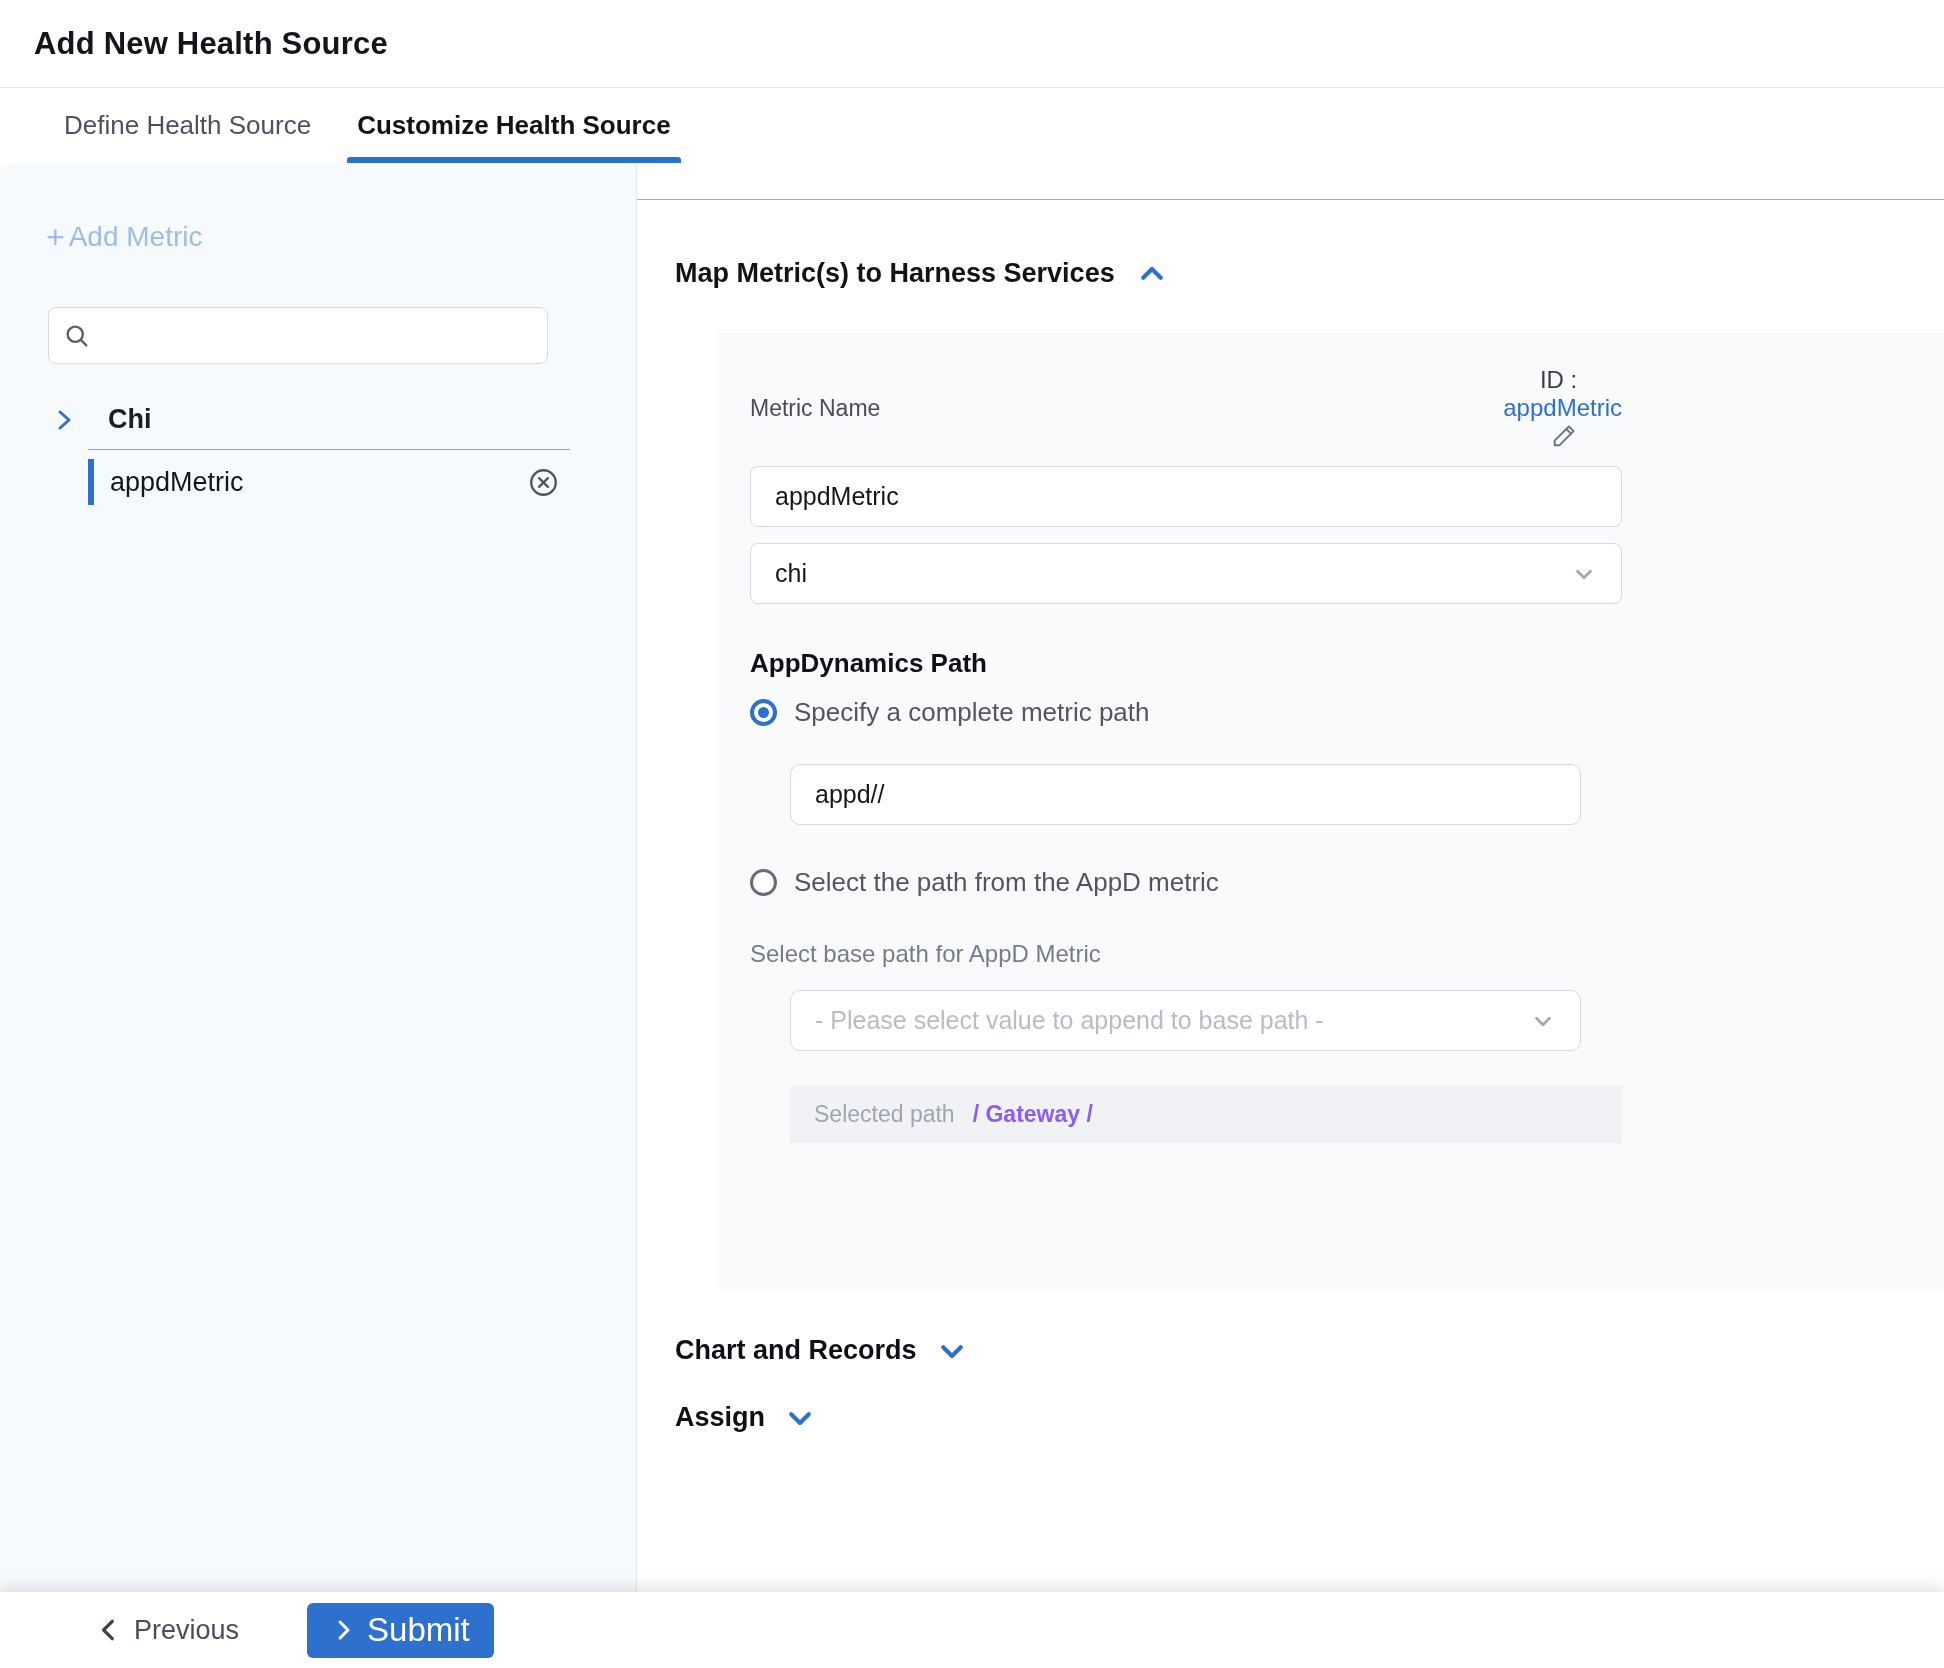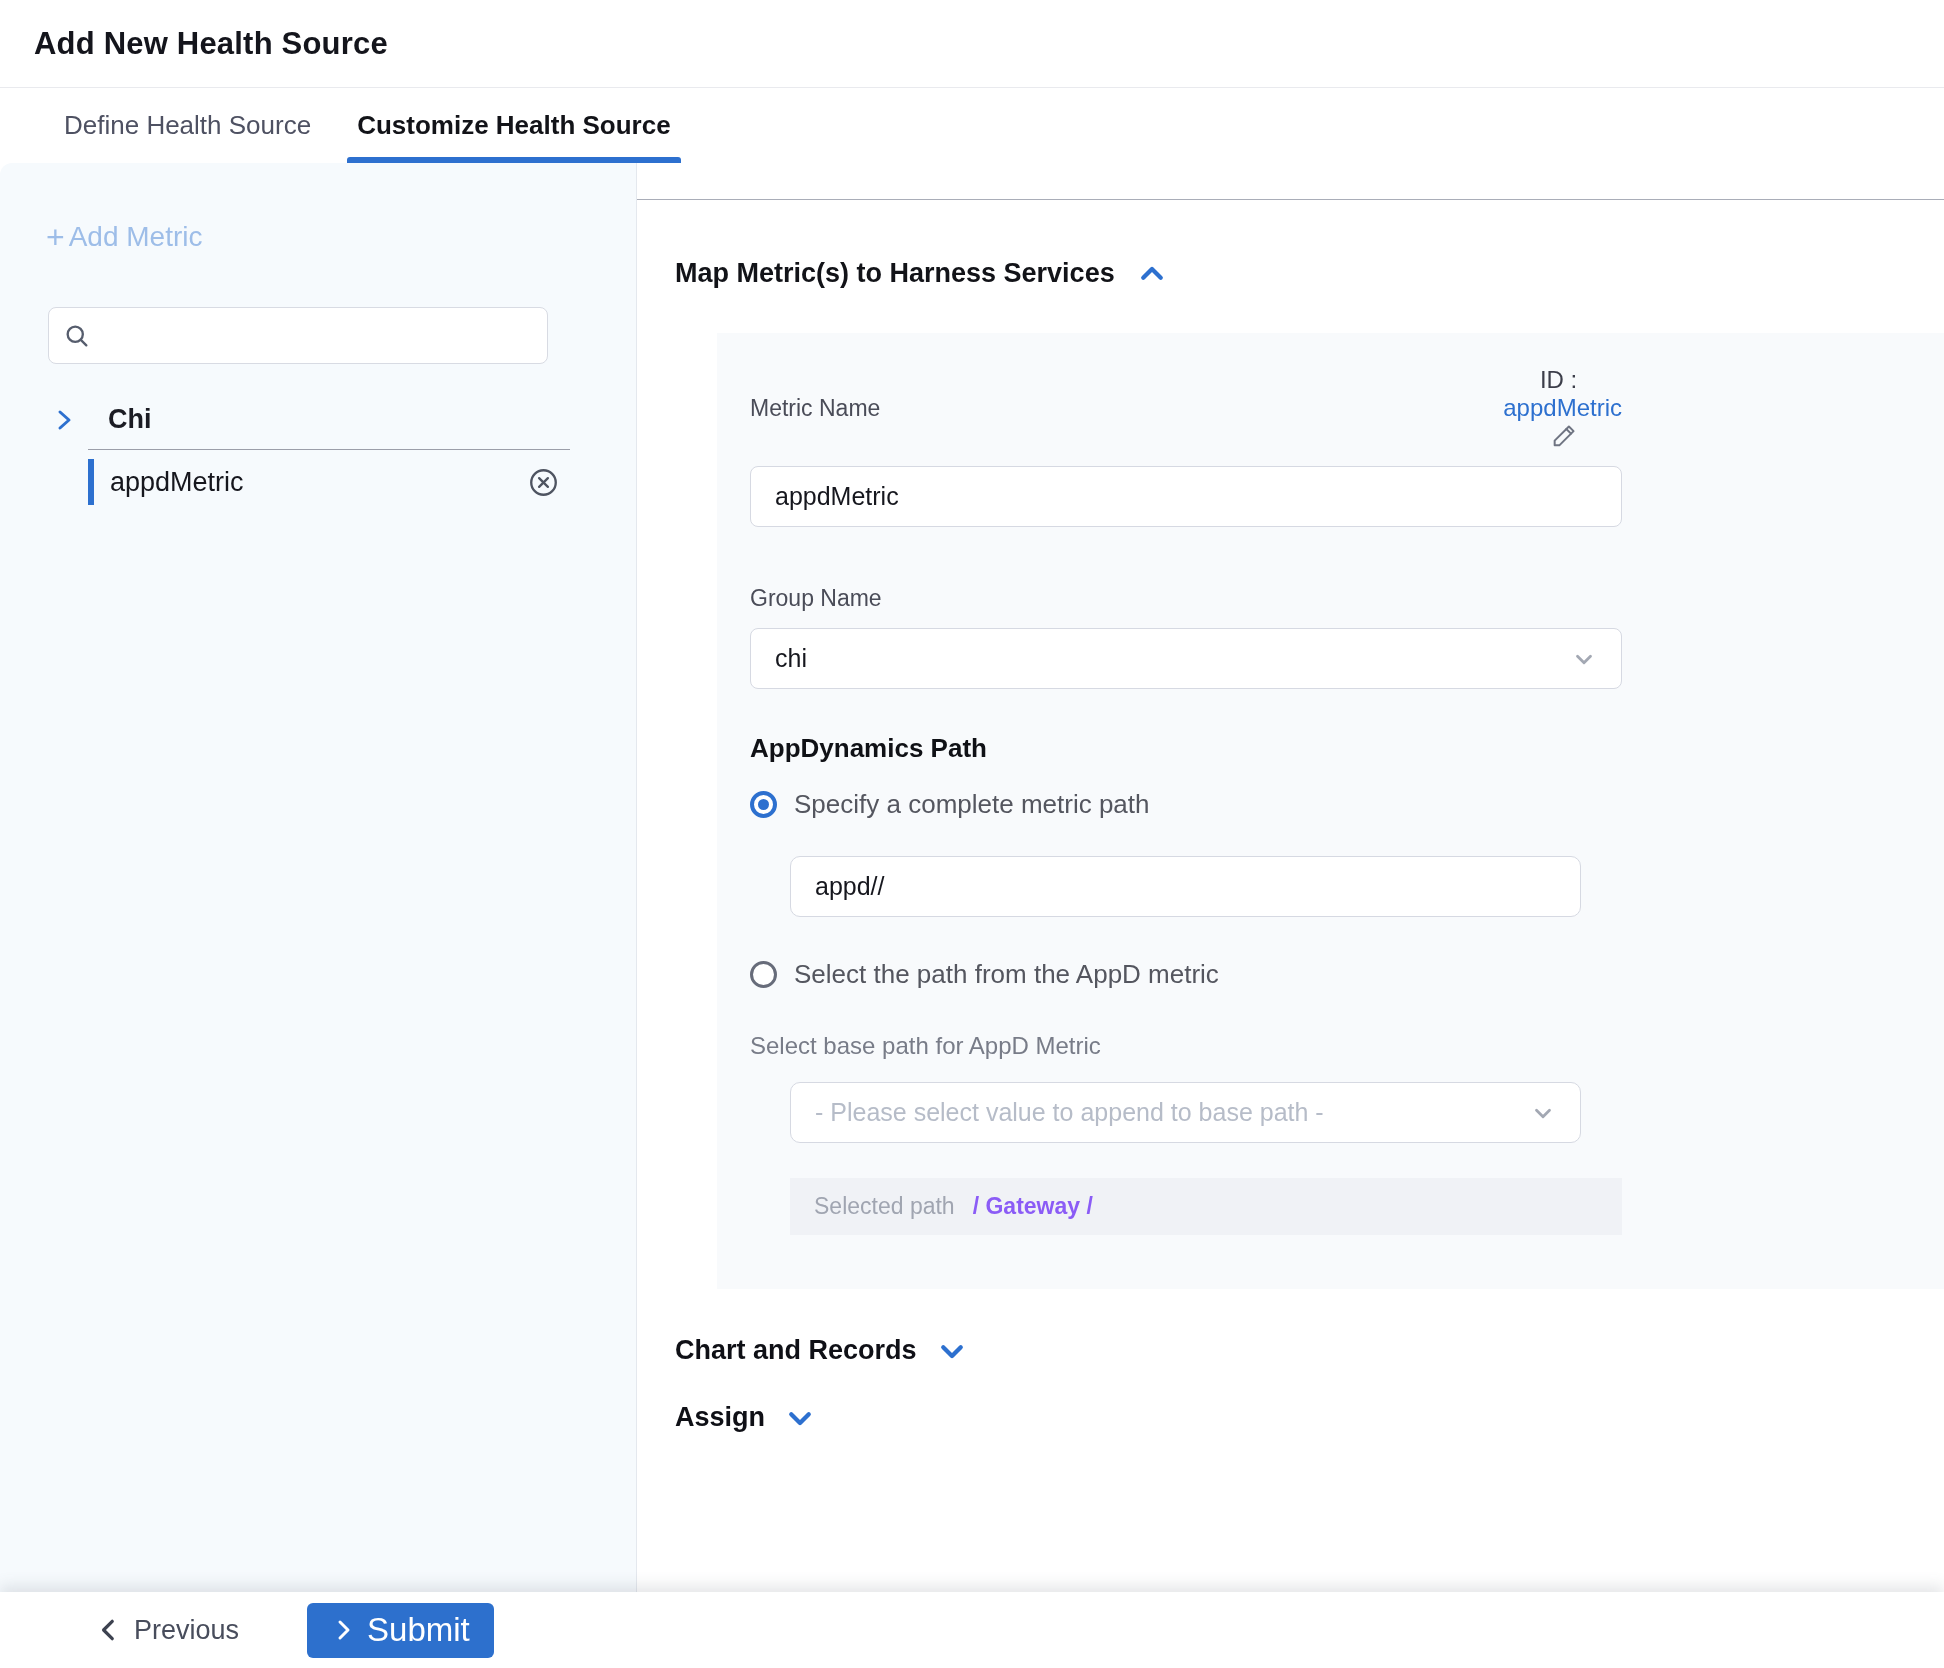--- a/index.html
+++ b/index.html
@@ -158,21 +158,21 @@
     font-size: 25px; color: #16171e;
     cursor: pointer;
   }
   .select-box .sval { flex: 1 1 auto; }
   .select-box .placeholder { color: #b6bcc8; }
   .group-name-label { margin-top: 58px; }
   .appd-path-title { margin-top: 44px; font-size: 26px; font-weight: 700; color: #101116; }
 
   .radio-row {
     display: flex; align-items: center;
-    margin-top: 25px;
+    margin-top: 18px;
     cursor: pointer;
   }
   .radio {
     width: 27px; height: 27px; border-radius: 50%;
     background: #fff;
     flex: 0 0 auto;
     display: flex; align-items: center; justify-content: center;
   }
   .radio.on { border: 4px solid #2d70cf; }
   .radio.on .dot { width: 11px; height: 11px; border-radius: 50%; background: #2d70cf; }
@@ -311,21 +311,20 @@
             <span class="pencil">
               <svg width="28" height="28" viewBox="0 0 24 24" fill="none" stroke="#6f7482" stroke-width="1.7" stroke-linecap="round" stroke-linejoin="round">
                 <path d="M16.2 3.8l4 4L8 20H4v-4L16.2 3.8z"></path>
                   <line x1="14" y1="6" x2="18" y2="10"></line>
               </svg>
             </span>
           </span>
         </div>
         <input type="text" class="text-input" value="appdMetric" style="">
 
-        <div class="field-label group-name-label">Group Name</div>
         <div class="select-box">
           <span class="sval">chi</span>
           <span style="display:flex;">
             <svg width="26" height="26" viewBox="0 0 24 24" fill="none" stroke="#a3a8b3" stroke-width="2.6" stroke-linecap="round" stroke-linejoin="round">
               <polyline points="6,9.5 12,15.5 18,9.5"></polyline>
             </svg>
           </span>
         </div>
 
         <div class="appd-path-title">AppDynamics Path</div>

